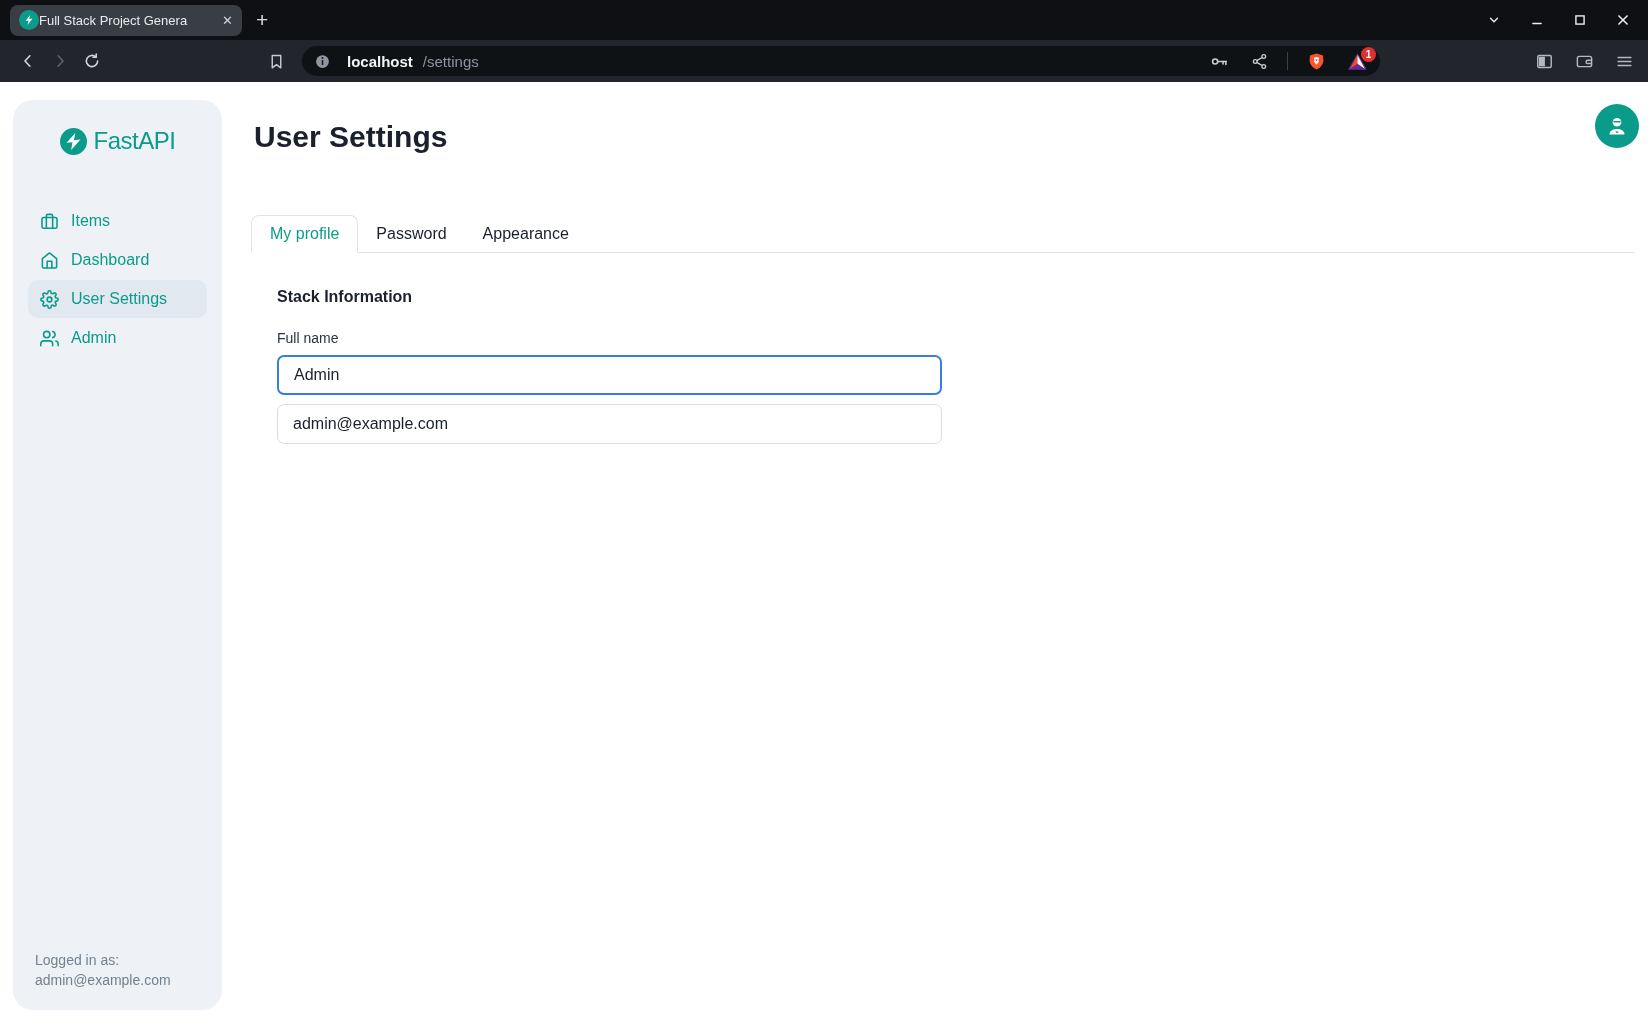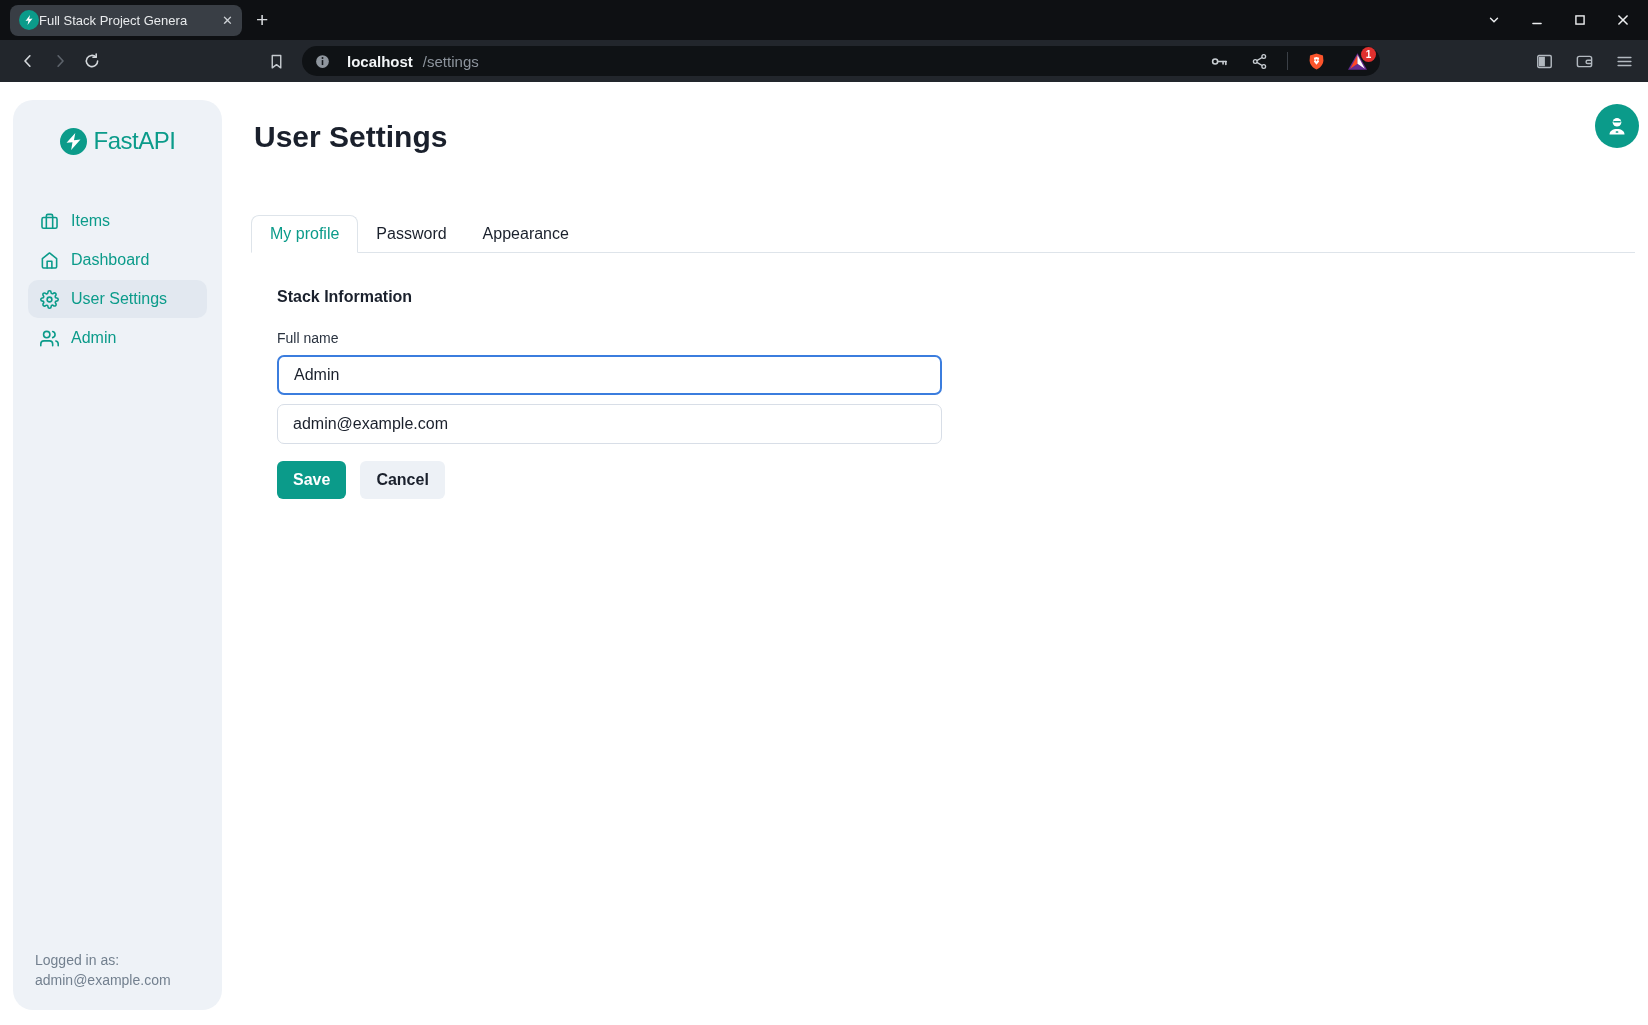--- a/index.html
+++ b/index.html
@@ -307,18 +307,14 @@
   </div>
 
   <div class="form">
     <div class="section-title">Stack Information</div>
 
     <label class="field-label">Full name</label>
     <input class="text-input focused" type="text" value="Admin" style="">
 
     <input class="text-input" type="text" value="admin@example.com" style="">
 
-    <div class="btn-row">
-      <button class="btn btn-save">Save</button>
-      <button class="btn btn-cancel">Cancel</button>
-    </div>
   </div>
 </div>
 
 </body></html>

